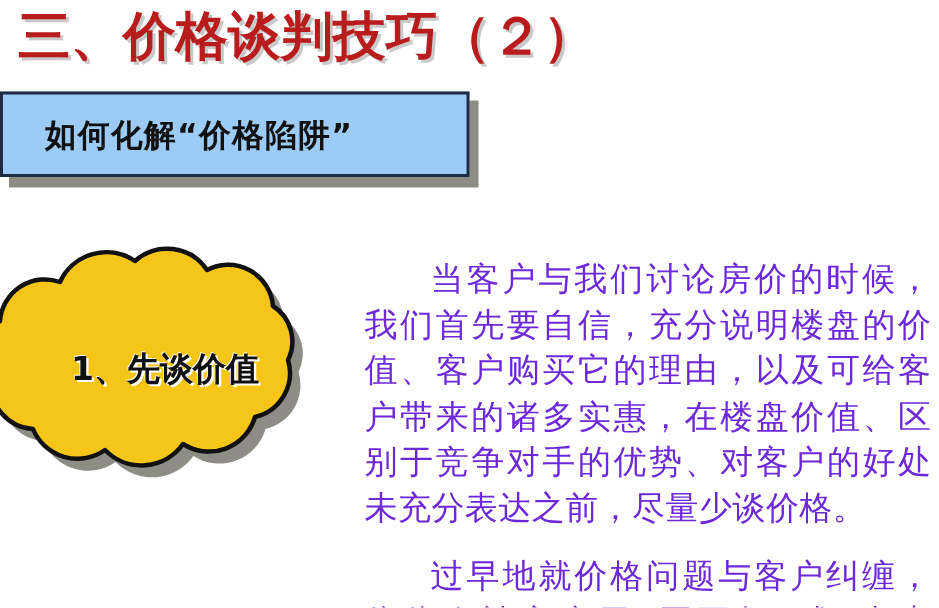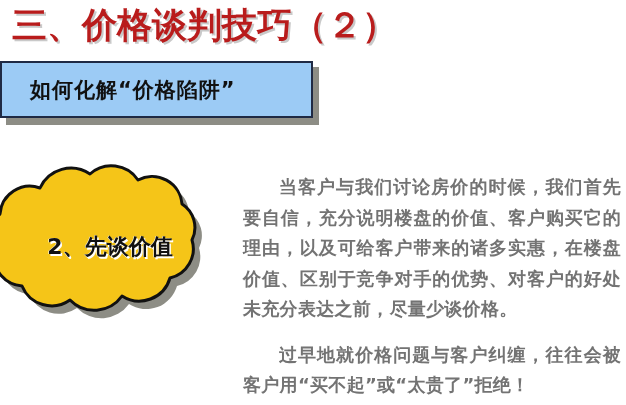--- a/index.html
+++ b/index.html
@@ -101,23 +101,23 @@
 
   
   #body-text {
     position: absolute;
     left: 243px;
     top: 172px;
     width: 378px;
   }
   #body-text p {
     margin: 0;
-    font-size: 18px;
-    font-weight: bold;
-    color: #737373;
+    font-size: 22px;
+    font-weight: normal;
+    color: #6d28d9;
     line-height: 30.5px;
     letter-spacing: 0.3px;
     text-indent: 2em;
     text-align: justify;
   }
   #body-text p.para-2 {
     margin-top: 15px;
   }
 </style>
 </head>
@@ -155,20 +155,20 @@
                A 28 28 0 0 1 210 78
                A 30 30 0 0 1 188 116
                A 32 32 0 0 1 140 134
                A 34 34 0 0 1 88 138
                A 32 32 0 0 1 40 124
                A 30 30 0 0 1 12 92
                A 30 30 0 0 1 18 52 Z" fill="#f5c518" stroke="#111111" stroke-width="3" stroke-linejoin="round"></path>
     </g>
   </svg>
   <div id="cloud-text">
-    <div class="cl" id="cloud-line-1">2、先谈价值</div>
+    <div class="cl" id="cloud-line-1">1、先谈价值</div>
   </div>
 </div>
 
 <div id="body-text">
   <p class="para-1">当客户与我们讨论房价的时候，我们首先要自信，充分说明楼盘的价值、客户购买它的理由，以及可给客户带来的诸多实惠，在楼盘价值、区别于竞争对手的优势、对客户的好处未充分表达之前，尽量少谈价格。</p>
   <p class="para-2">过早地就价格问题与客户纠缠，往往会被客户用“买不起”或“太贵了”拒绝！</p>
 </div>
 
 </body></html>

